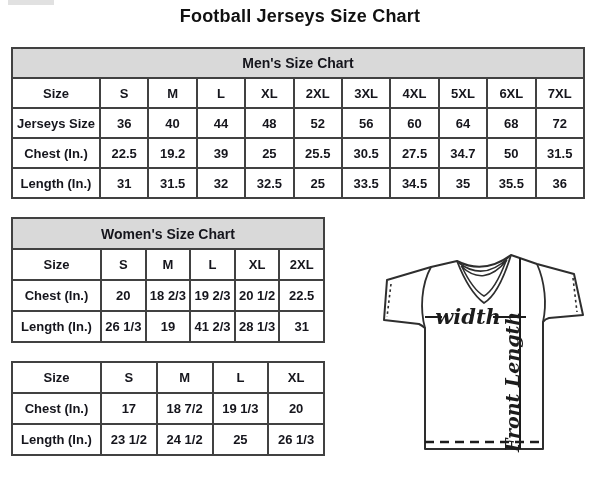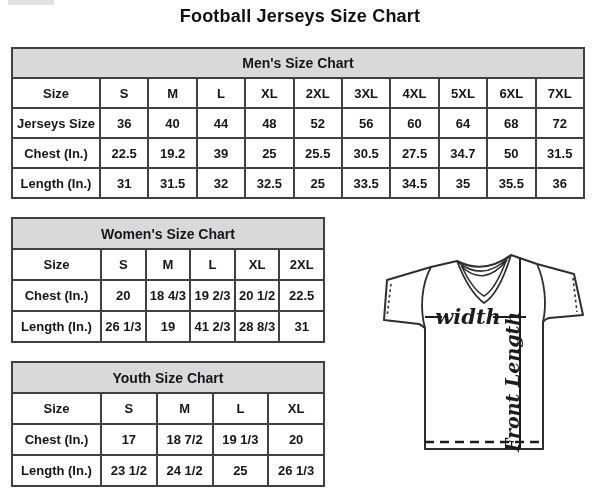--- a/index.html
+++ b/index.html
@@ -143,50 +143,47 @@
             <th class="lbl">Size</th>
             <th class="">S</th>
             <th class="">M</th>
             <th class="">L</th>
             <th class="">XL</th>
             <th class="">2XL</th>
           </tr>
           <tr>
             <td class="lbl">Chest (In.)</td>
             <td>20</td>
-            <td>18 4/3</td>
+            <td>18 2/3</td>
             <td>19 2/3</td>
             <td>20 1/2</td>
             <td>22.5</td>
           </tr>
           <tr>
             <td class="lbl">Length (In.)</td>
             <td>26 1/3</td>
             <td>19</td>
             <td>41 2/3</td>
-            <td>28 8/3</td>
+            <td>28 1/3</td>
             <td>31</td>
           </tr>
         </tbody>
       </table>
   </div>
 
   <div class="size-table pos-youth">
     <table class="t-youth">
         <colgroup>
           <col class="c-lbl">
           <col>
           <col>
           <col>
           <col>
         </colgroup>
         <tbody>
-          <tr>
-            <th class="ttl" colspan="5">Youth Size Chart</th>
-          </tr>
           <tr>
             <th class="lbl">Size</th>
             <th class="">S</th>
             <th class="">M</th>
             <th class="">L</th>
             <th class="">XL</th>
           </tr>
           <tr>
             <td class="lbl">Chest (In.)</td>
             <td>17</td>

